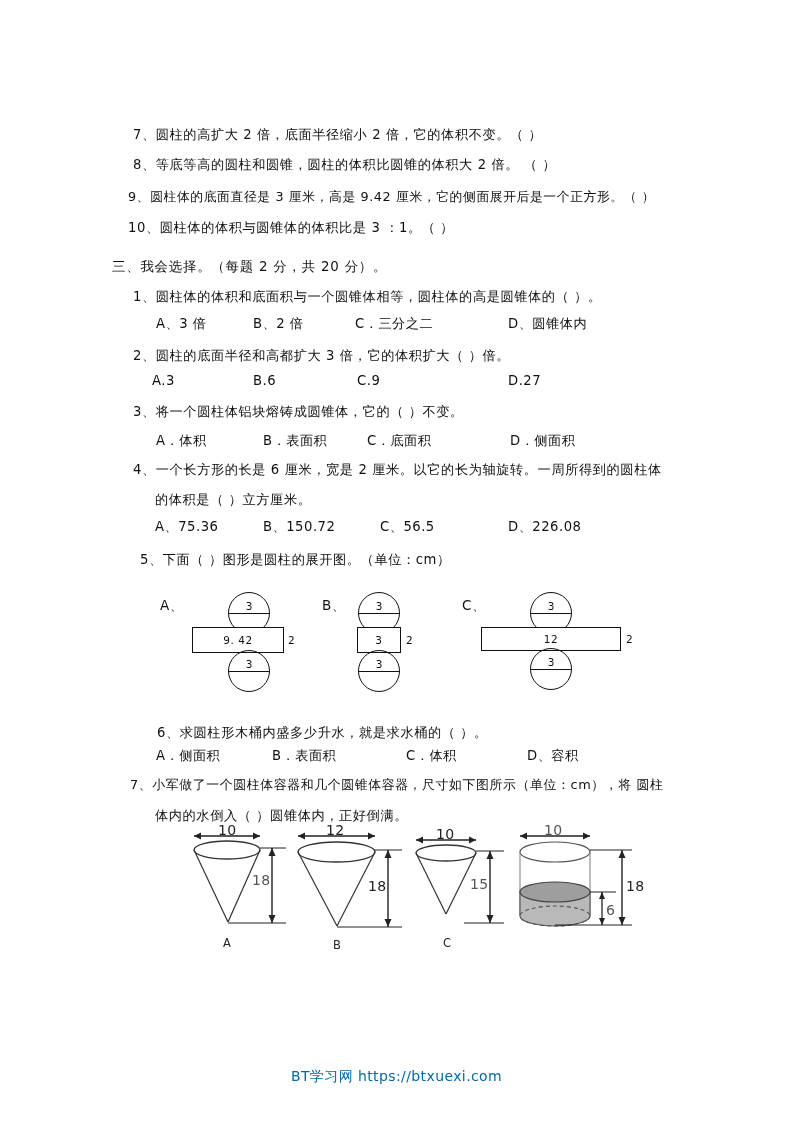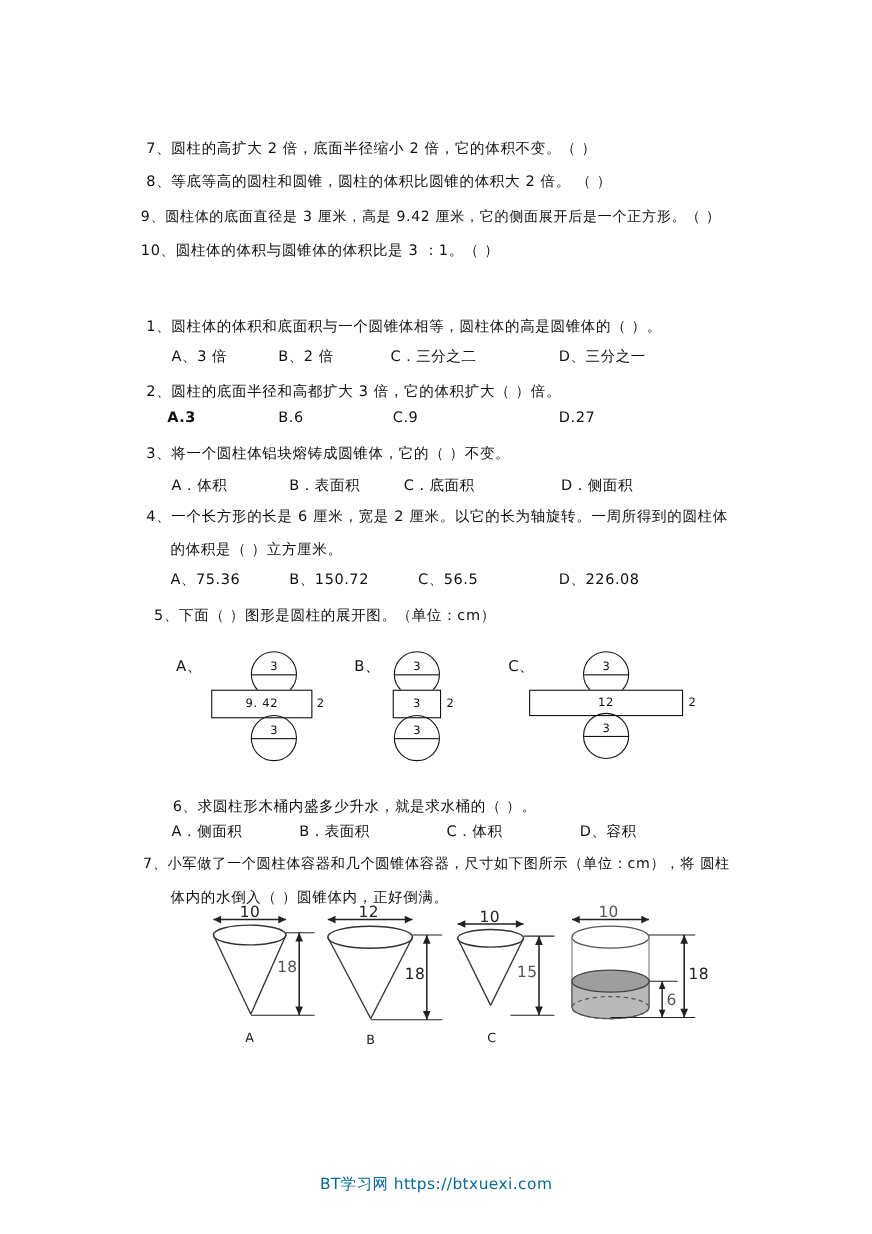--- a/index.html
+++ b/index.html
@@ -131,33 +131,34 @@
   <div class="line q-line" style="top:156px;">
     <span>8、</span><span>等底等高的圆柱和圆锥，圆柱的体积比圆锥的体积大 2 倍。  （      ）</span>
   </div>
   <div class="line" style="left:128px; top:189px; font-size:12.8px;">
     <span>9、</span><span>圆柱体的底面直径是 3 厘米，高是 9.42 厘米，它的侧面展开后是一个正方形。（    ）</span>
   </div>
   <div class="line" style="left:128px; top:219px;">
     <span>10、</span><span>圆柱体的体积与圆锥体的体积比是 3 ：1。（      ）</span>
   </div>
 
+  <div class="line sec-head" style="top:258px;">三、我会选择。（每题 2 分，共 20 分）。</div>
 
   <div class="line q-line" style="top:288px;">
     <span>1、</span><span>圆柱体的体积和底面积与一个圆锥体相等，圆柱体的高是圆锥体的（      ）。</span>
   </div>
   <div class="opt" style="left:156px; top:315px;">A、3 倍</div>
   <div class="opt" style="left:253px; top:315px;">B、2 倍</div>
   <div class="opt" style="left:355px; top:315px;">C．三分之二</div>
-  <div class="opt" style="left:508px; top:315px;">D、三分之一</div>
+  <div class="opt" style="left:508px; top:315px;">D、圆锥体内</div>
 
   <div class="line q-line" style="top:347px;">
     <span>2、</span><span>圆柱的底面半径和高都扩大 3 倍，它的体积扩大（     ）倍。</span>
   </div>
-  <div class="opt" style="left:152px; top:373px;font-weight:bold;">A.3</div>
+  <div class="opt" style="left:152px; top:373px;">A.3</div>
   <div class="opt" style="left:253px; top:373px;">B.6</div>
   <div class="opt" style="left:357px; top:373px;">C.9</div>
   <div class="opt" style="left:508px; top:373px;">D.27</div>
 
   <div class="line q-line" style="top:403px;">
     <span>3、</span><span>将一个圆柱体铝块熔铸成圆锥体，它的（      ）不变。</span>
   </div>
   <div class="opt" style="left:156px; top:432px;">A．体积</div>
   <div class="opt" style="left:263px; top:432px;">B．表面积</div>
   <div class="opt" style="left:367px; top:432px;">C．底面积</div>

